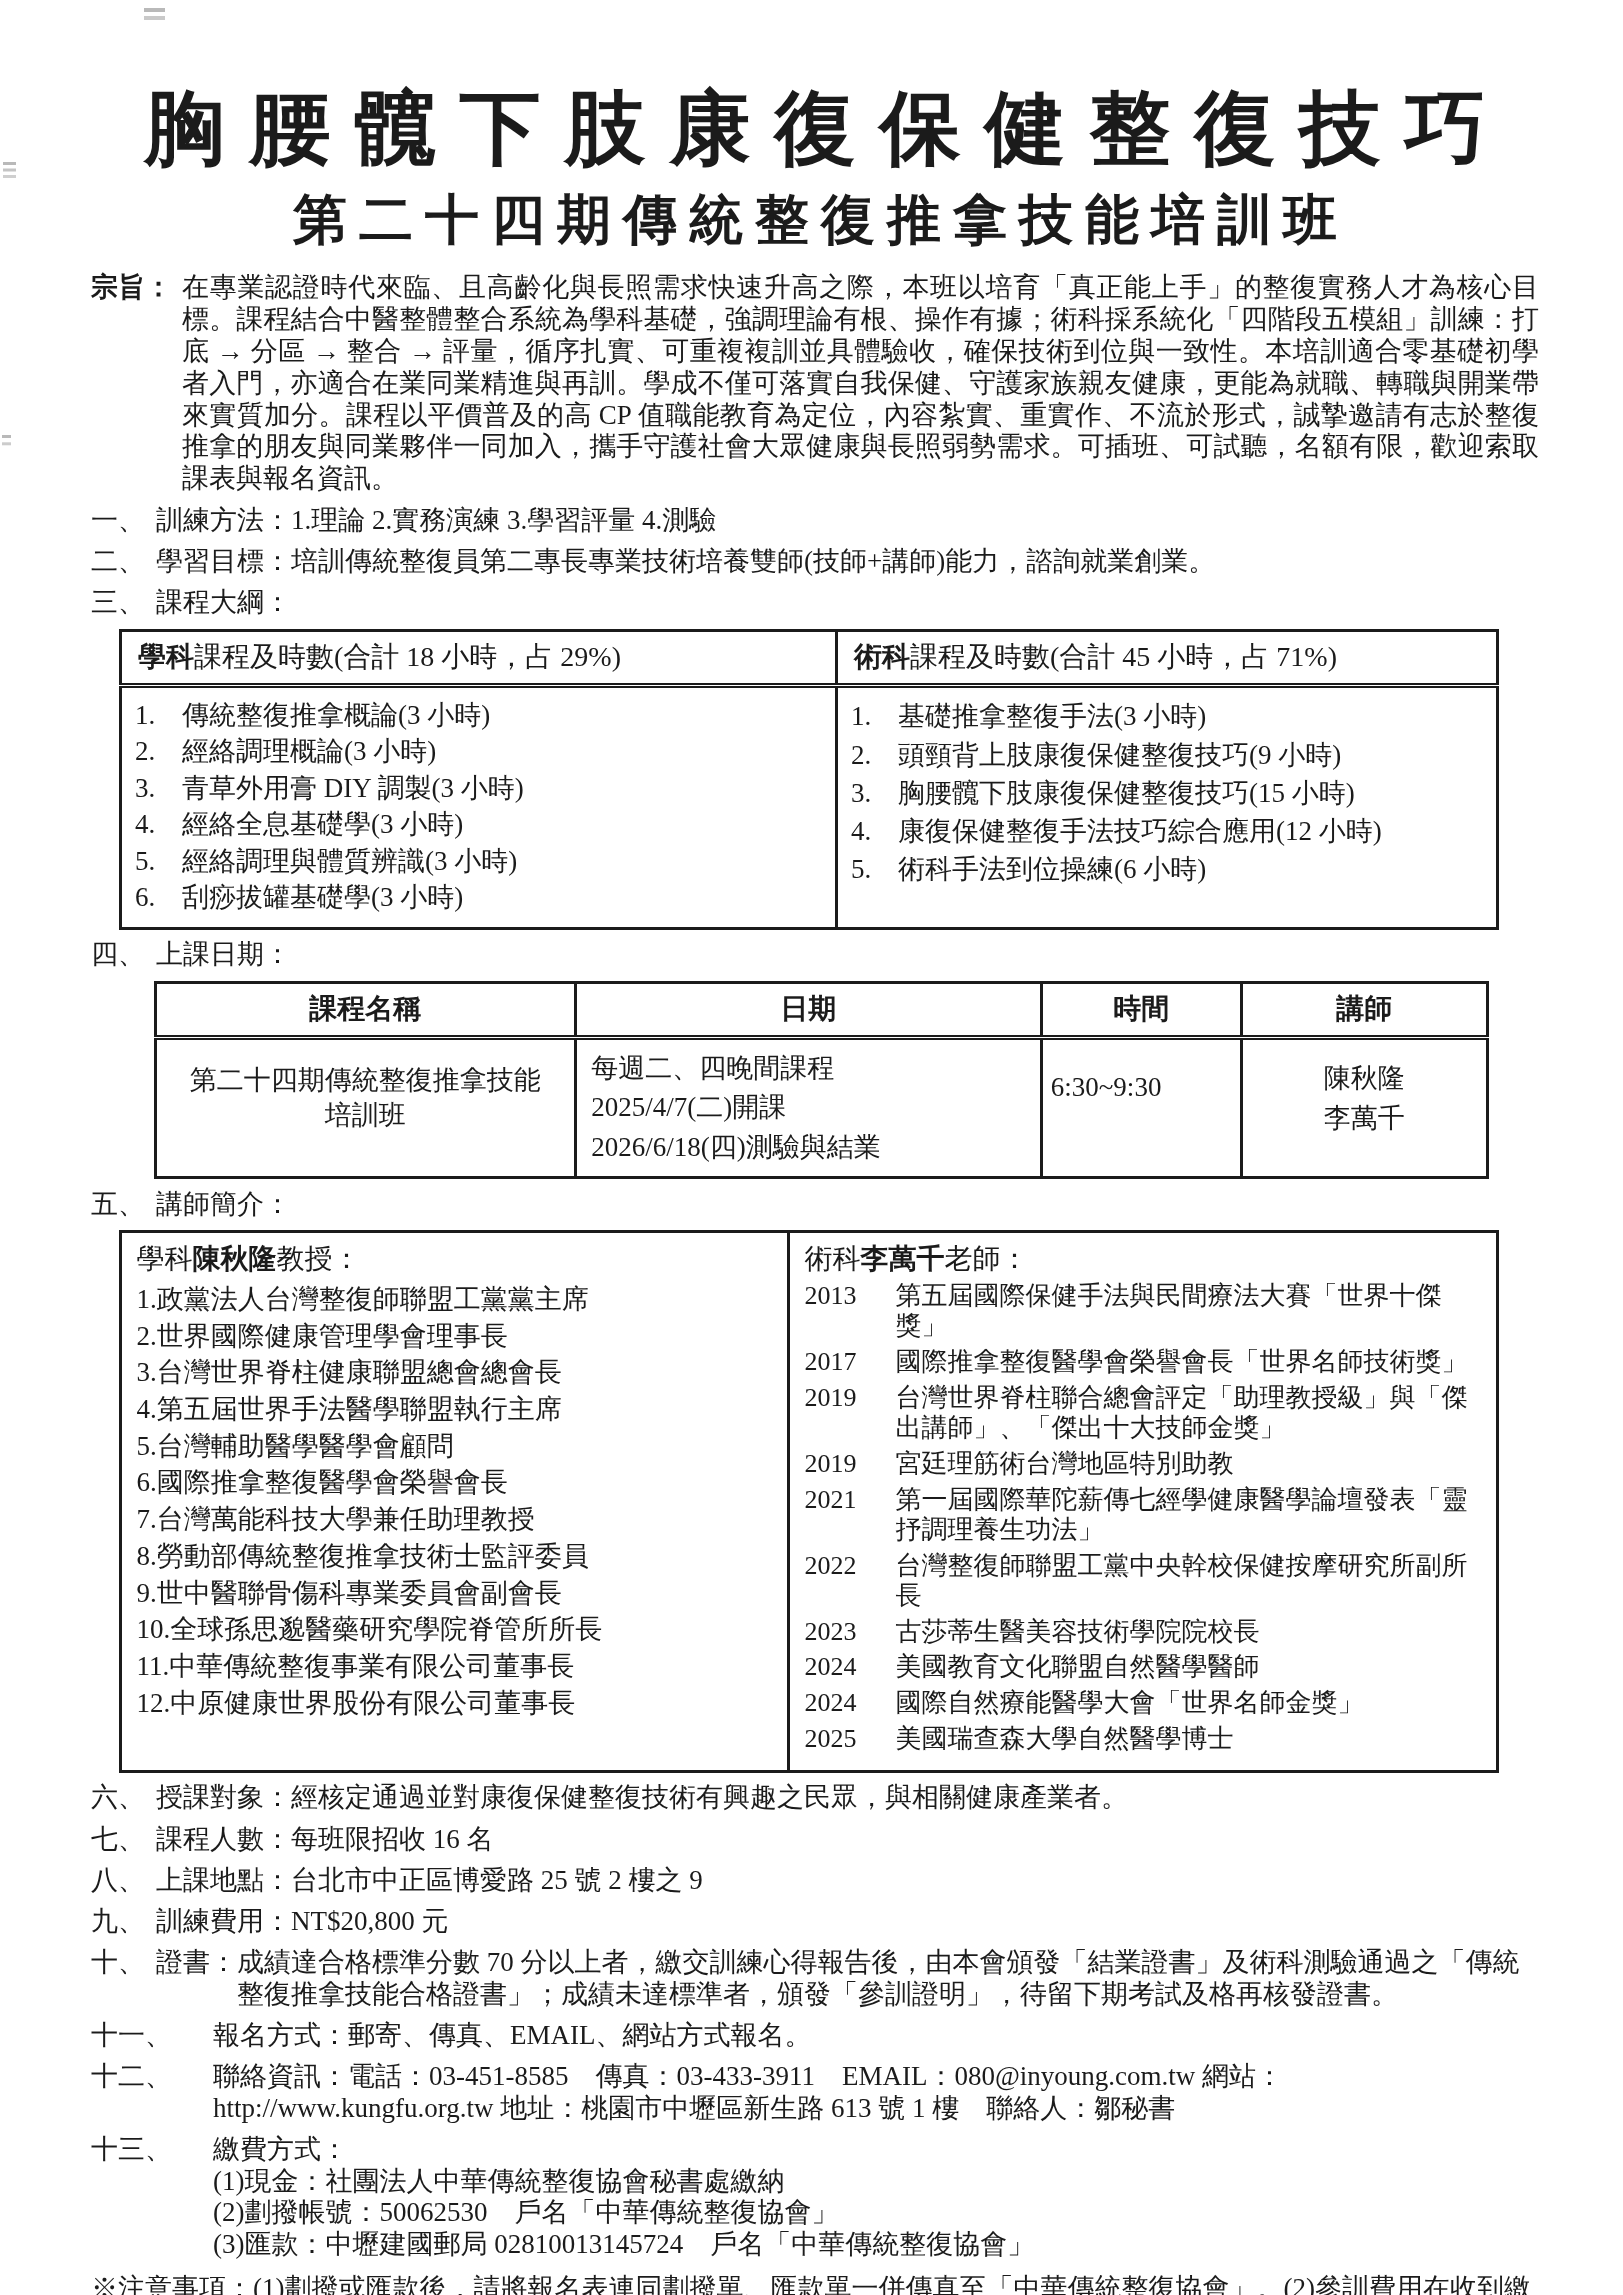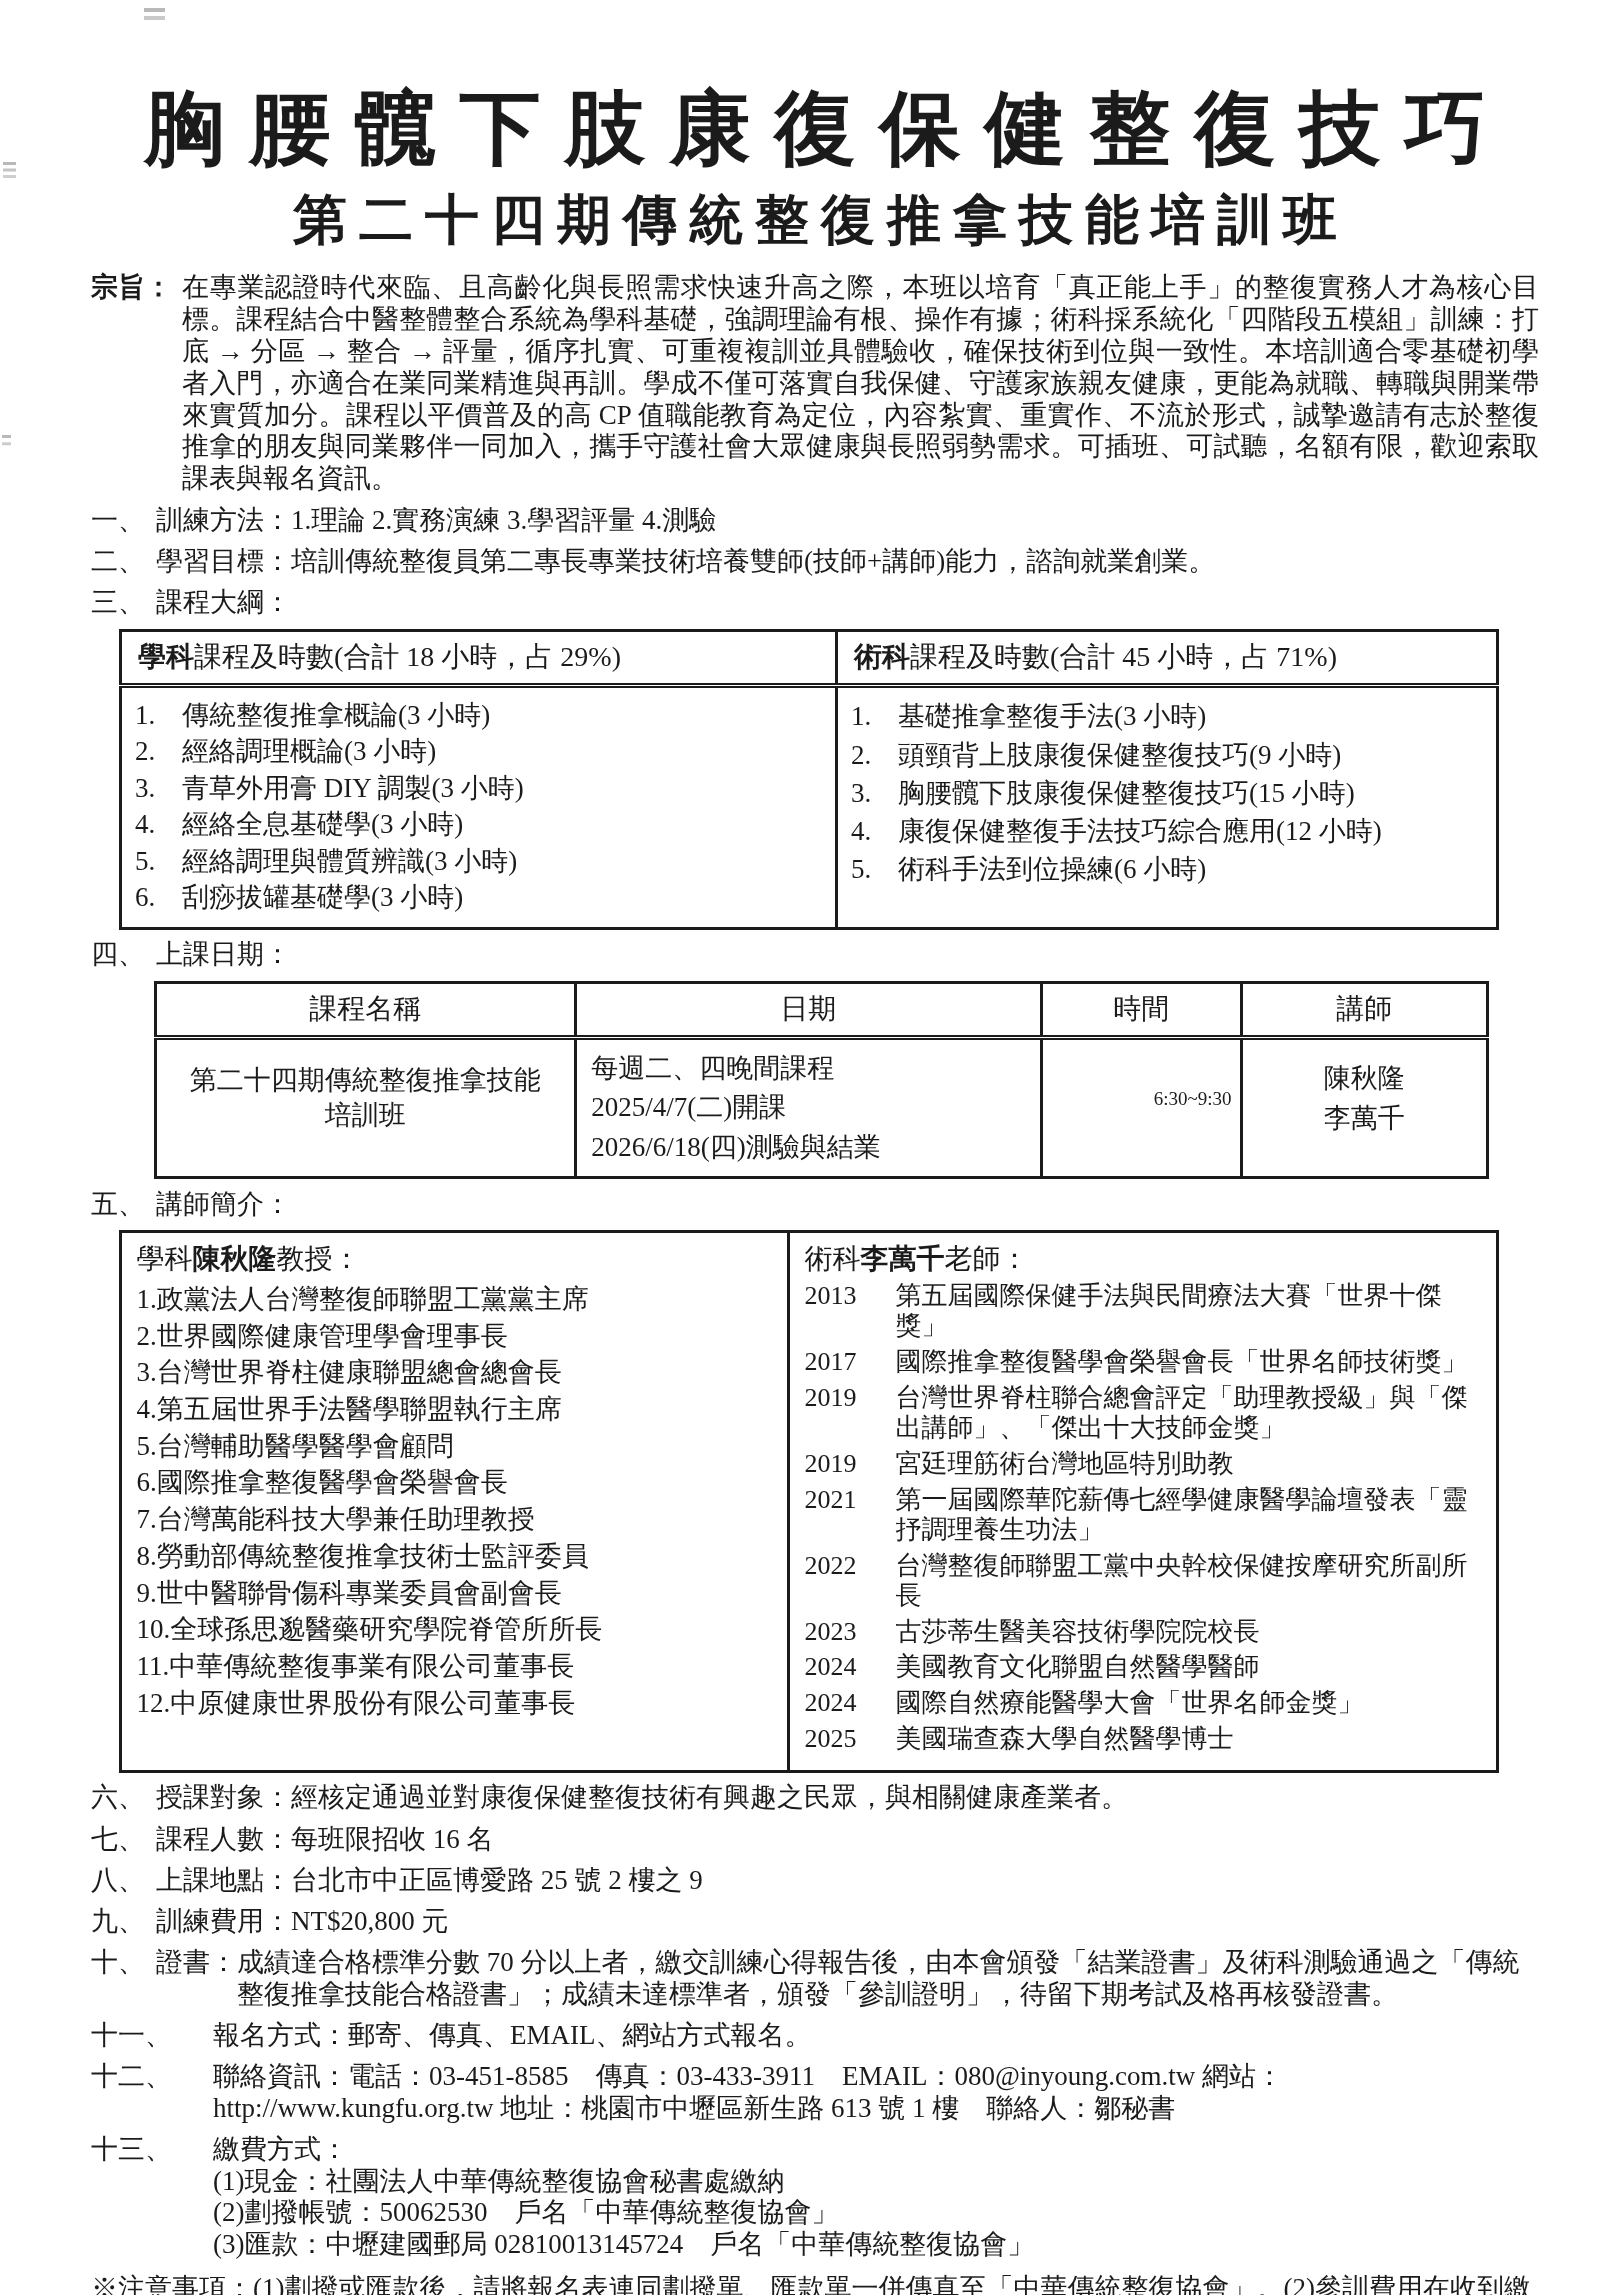--- a/index.html
+++ b/index.html
@@ -39,27 +39,27 @@
   .t1 { width:1380px; margin:9.7px 0 0 28px; border:3.2px solid #1b1b1b; font-size:27px; }
   .t1 th { border-bottom:5.7px double #1b1b1b; padding:6.5px 0 6.5px 16px; font-size:28px; }
   .t1 td { padding:6.5px 4.9px 8px 13px; }
   .t1 .vline { border-left:3.2px solid #1b1b1b; }
   .ci { display:flex; margin:5.7px 0; line-height:1.14; }
   .ci .cn { flex:none; width:47px; }
   .ci .ct { flex:1; }
 
   .t2 { width:1335px; margin:9.7px 0 0 63px; border:3.2px solid #1b1b1b; font-size:27px; }
   .t2 th { border-bottom:5.7px double #1b1b1b; border-left:3.2px solid #1b1b1b;
-           text-align:center; padding:6.5px 0; font-weight:normal; font-size:28px; }
+           text-align:center; padding:6.5px 0; font-weight:bold; font-size:28px; }
   .t2 th:first-child { border-left:none; }
   .t2 td { border-left:3.2px solid #1b1b1b; padding:9.7px 8px; }
   .t2 td:first-child { border-left:none; }
   .t2 .course { text-align:center; padding:23px 32px 0 32px; line-height:1.3; }
   .t2 .dates  { line-height:1.45; padding-left:14.6px; }
-  .t2 .time   { text-align:right; padding-top:48px; font-size:19px; }
+  .t2 .time   { text-align:left; padding-top:32px; font-size:27px; }
   .t2 .teach  { text-align:center; padding-top:18px; line-height:1.5; }
 
   .t3 { width:1380px; margin:9.7px 0 0 28px; border:3.2px solid #1b1b1b; font-size:27px; }
   .t3 td { padding:8px 11.4px 9.7px 14.6px; }
   .t3 .vline { border-left:3.2px solid #1b1b1b; }
   .ihead { font-size:28px; margin-bottom:3.2px; line-height:1.3; }
   .cred { line-height:1.36; }
   .entry { display:flex; margin-bottom:5.7px; line-height:1.16; font-size:26px; }
   .entry .yr { flex:none; width:91px; }
   .entry .etxt { flex:1; }

